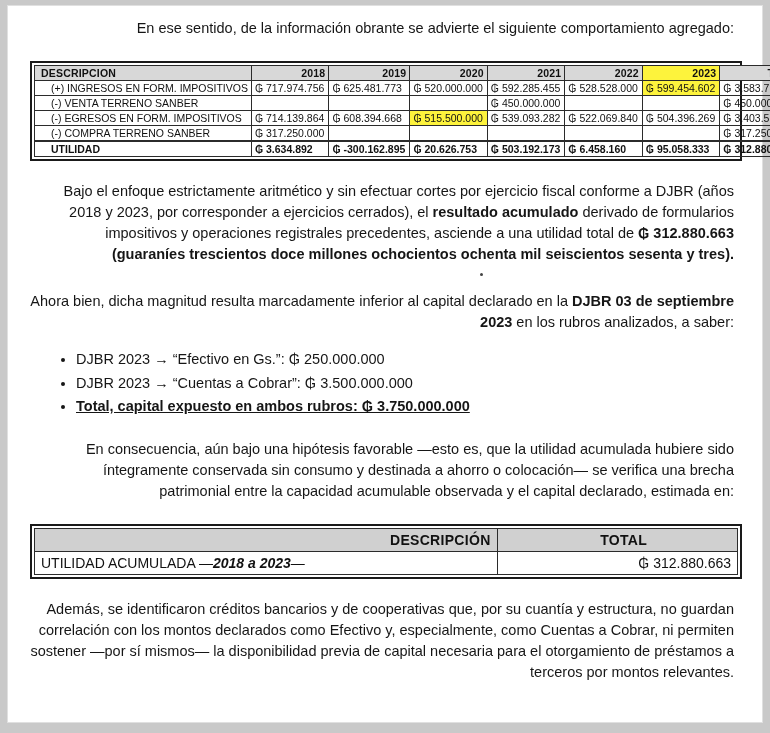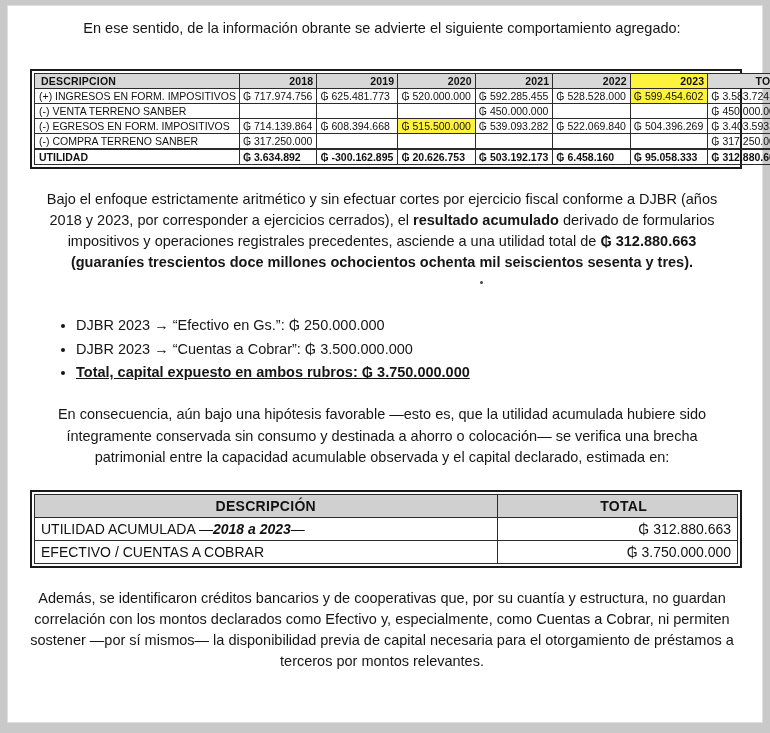--- a/index.html
+++ b/index.html
@@ -35,33 +35,33 @@
     position: absolute;
     left: 22px;
     top: 12px;
     width: 712px;
   }
   p.para {
     font-size: 14.5px;
     line-height: 1.45;
     color: #161616;
     margin: 0 8px 0 0;
-    text-align: center;
+    text-align: right;
   }
   .spacer-lg { height: 20px; }
   .spacer-md { height: 15px; }
   .spacer-sm { height: 10px; }
   b, strong { font-weight: bold; }
 
   
   .tbl1-wrap {
     border: 2px solid #1a1a1a;
     background: #ffffff;
     padding: 2px;
-    margin-top: 20px;
+    margin-top: 12px;
   }
   table.t1 {
     border-collapse: collapse;
     width: 100%;
     font-size: 11px;
     color: #111;
   }
   table.t1 th, table.t1 td {
     border: 1px solid #2b2b2b;
     padding: 1px 3px;
@@ -75,21 +75,21 @@
     letter-spacing: 0.2px;
   }
   table.t1 thead th.desc-h {
     text-align: left;
     padding-left: 6px;
     width: 200px;
   }
   table.t1 td.desc {
     text-align: left;
     font-size: 10.5px;
-    padding-left: 4px;
+    padding-left: 16px;
   }
   table.t1 td.num {
     text-align: left;
     padding-right: 4px;
     font-size: 10.5px;
   }
   table.t1 tr.util td {
     font-weight: bold;
     border-top: 2px solid #2b2b2b;
   }
@@ -122,21 +122,21 @@
   table.t2 th, table.t2 td {
     border: 1px solid #2b2b2b;
     padding: 3px 6px;
   }
   table.t2 thead th {
     background: #d0d0d0;
     font-weight: bold;
     font-size: 14px;
     letter-spacing: 0.3px;
   }
-  table.t2 thead th.left { text-align: center; }
+  table.t2 thead th.left { text-align: right; }
   table.t2 thead th.right { text-align: right; padding-right: 90px; }
   table.t2 td.left { text-align: left; margin-left: 40px; }
   table.t2 td.right { text-align: right; }
   table.t2 tr.last td {
     font-weight: bold;
   }
   .it { font-style: italic; font-weight: bold; }
   .dot {
     position: absolute;
     width: 3px; height: 3px;
@@ -227,20 +227,21 @@
     </div>
 
     <div class="spacer-lg"></div>
 
     <p class="para"><span>Bajo el enfoque estrictamente aritmético y sin efectuar cortes por ejercicio fiscal conforme a DJBR (años 2018 y 2023, por corresponder a ejercicios cerrados), el </span><b>resultado acumulado</b><span> derivado de formularios impositivos y operaciones registrales precedentes, asciende a una utilidad total de </span><b>₲ 312.880.663 (guaraníes trescientos doce millones ochocientos ochenta mil seiscientos sesenta y tres).</b></p>
 
     <div class="spacer-lg" style="height:26px;position:relative;">
       <span class="dot" style="left:450px;top:8px;"></span>
     </div>
 
+    <p class="para"><span>Ahora bien, dicha magnitud resulta marcadamente inferior al capital declarado en la </span><b>DJBR 03 de septiembre 2023</b><span> en los rubros analizados, a saber:</span></p>
 
     <div class="spacer-md"></div>
 
     <ul class="bullets">
       <li>DJBR 2023 → “Efectivo en Gs.”: ₲ 250.000.000</li>
       <li>DJBR 2023 → “Cuentas a Cobrar”: ₲ 3.500.000.000</li>
       <li><span class="ul-under">Total, capital expuesto en ambos rubros: ₲ 3.750.000.000</span></li>
     </ul>
 
     <div class="spacer-lg"></div>
@@ -255,24 +256,20 @@
           <tr>
             <th class="left">DESCRIPCIÓN</th>
             <th class="right">TOTAL</th>
           </tr>
         </thead>
         <tbody>
           <tr>
             <td class="left"><span>UTILIDAD ACUMULADA —</span><span class="it">2018 a 2023</span><span>—</span></td>
             <td class="right">₲ 312.880.663</td>
           </tr>
-          <tr>
-            <td class="left">EFECTIVO / CUENTAS A COBRAR</td>
-            <td class="right">₲ 3.750.000.000</td>
-          </tr>
         </tbody>
       </table>
     </div>
 
     <div class="spacer-lg"></div>
 
     <p class="para">Además, se identificaron créditos bancarios y de cooperativas que, por su cuantía y estructura, no guardan correlación con los montos declarados como Efectivo y, especialmente, como Cuentas a Cobrar, ni permiten sostener —por sí mismos— la disponibilidad previa de capital necesaria para el otorgamiento de préstamos a terceros por montos relevantes.</p>
 
   </div>
 </div>

